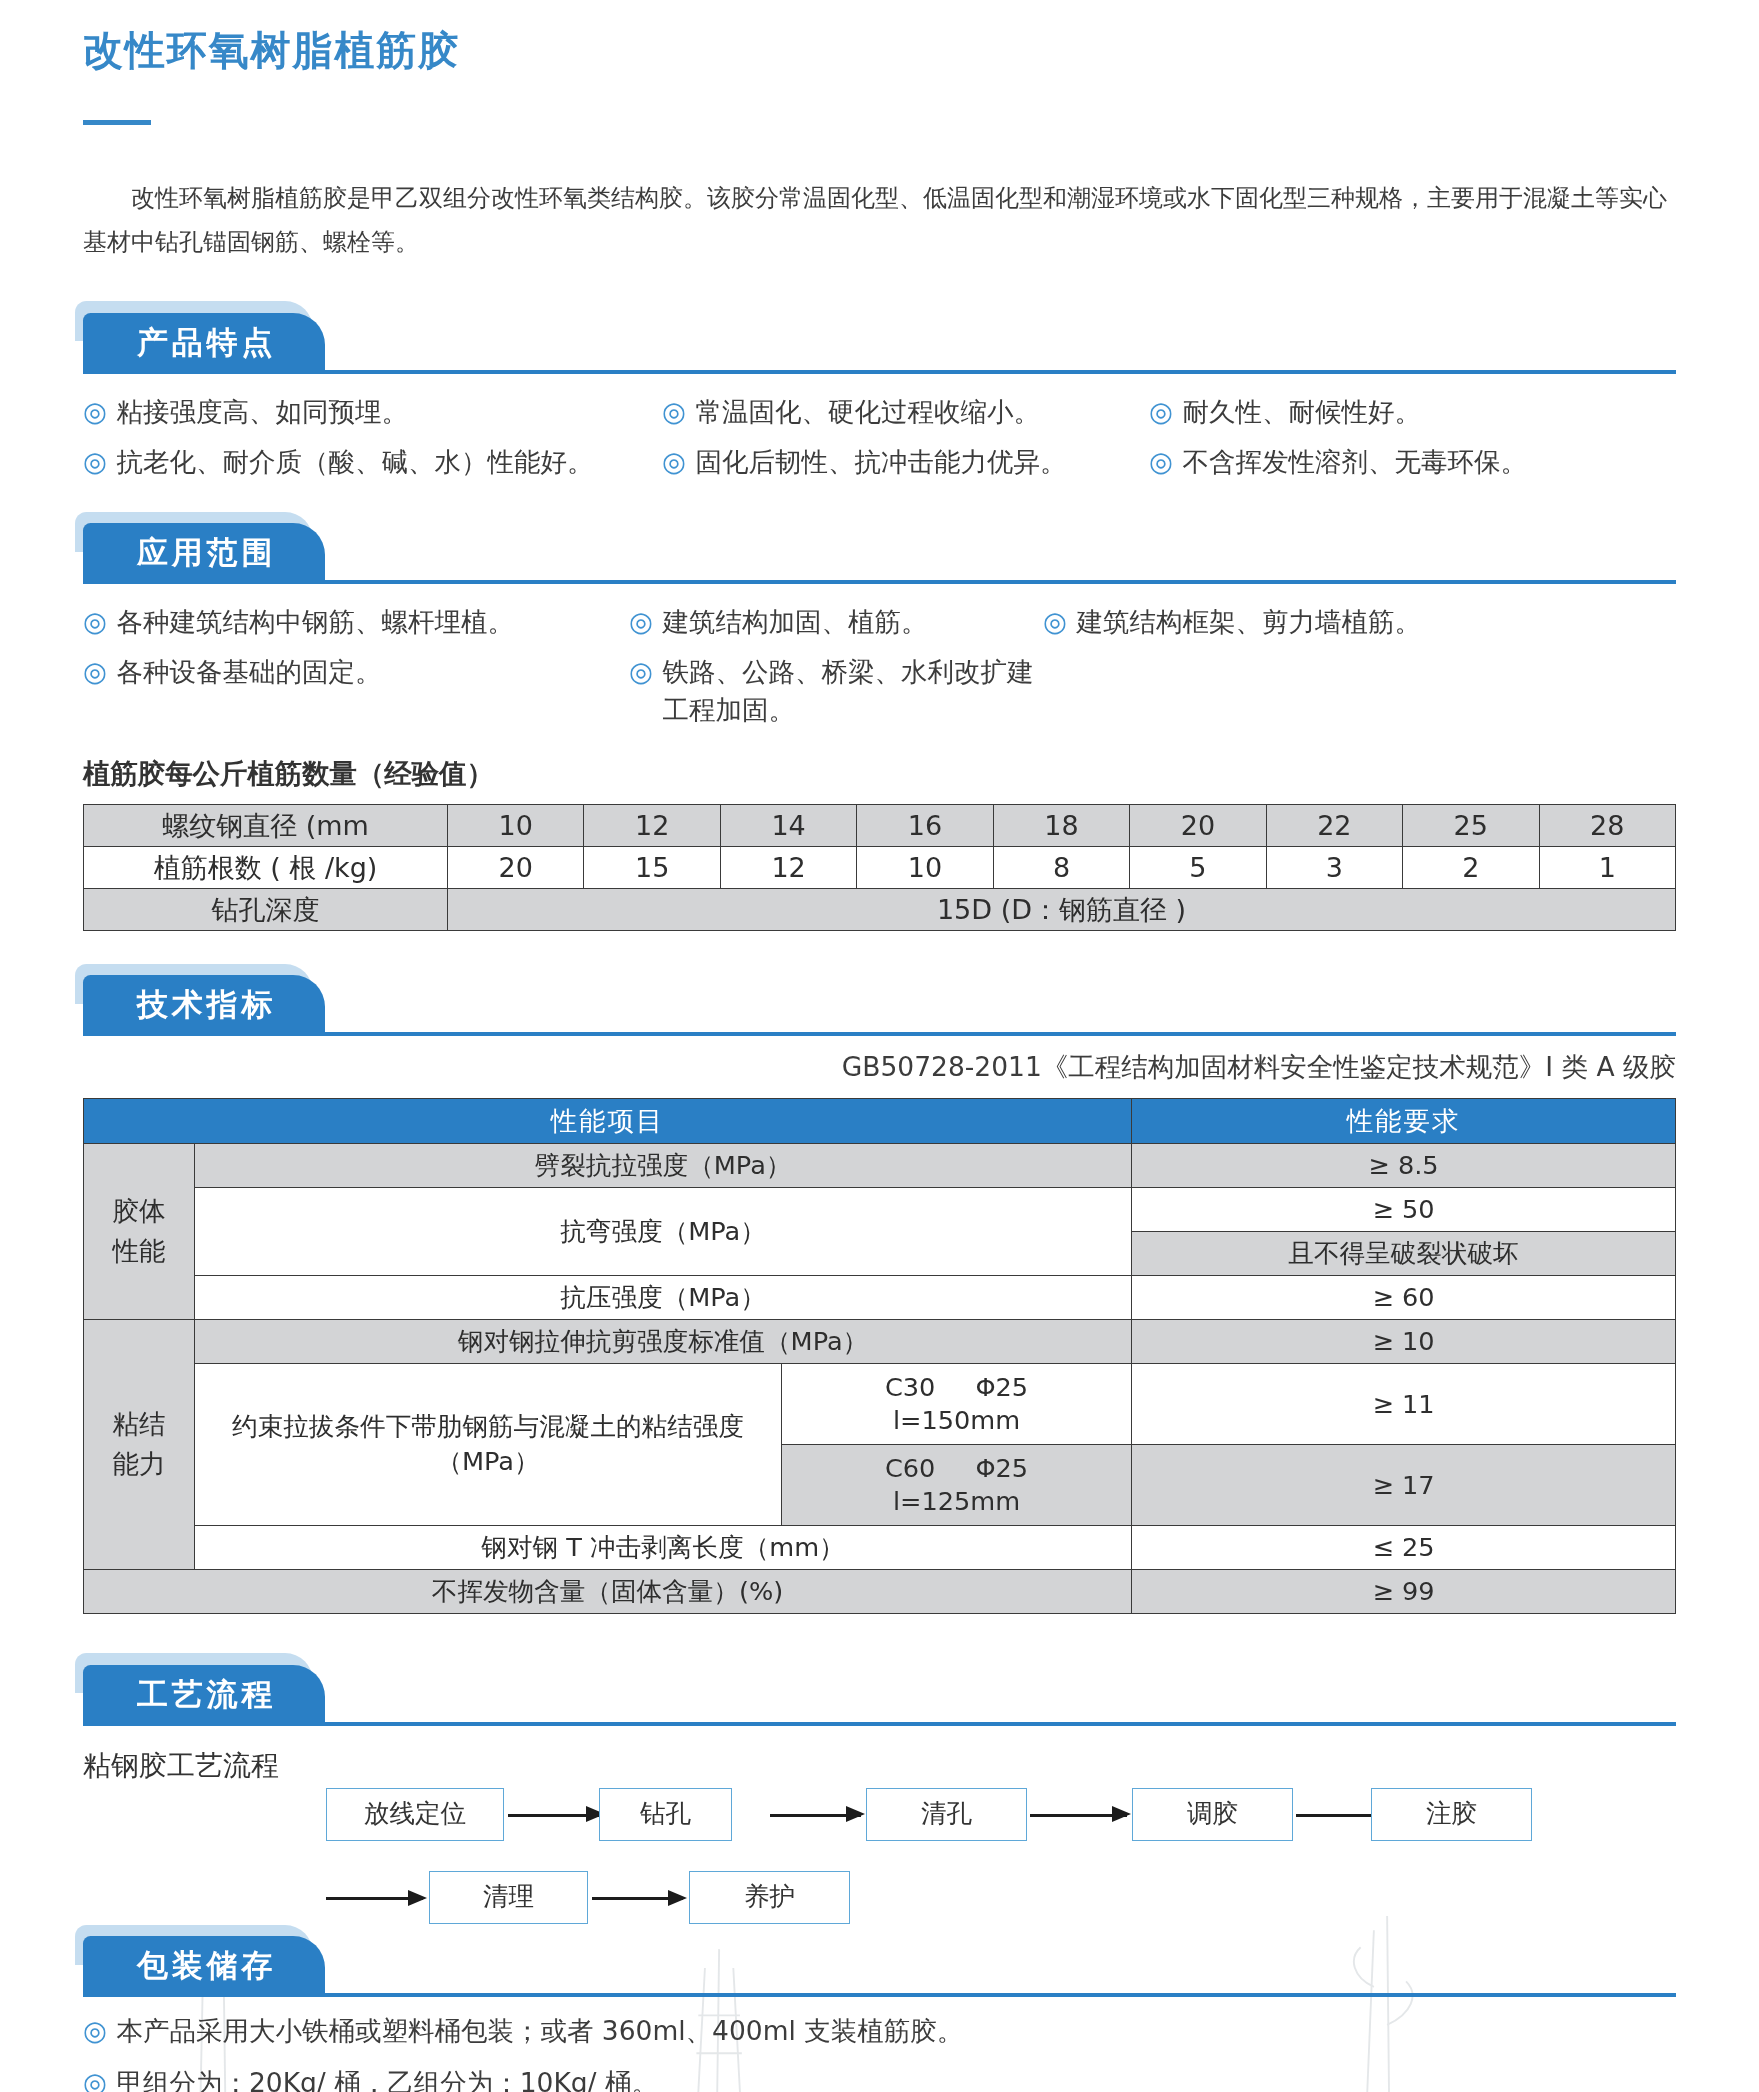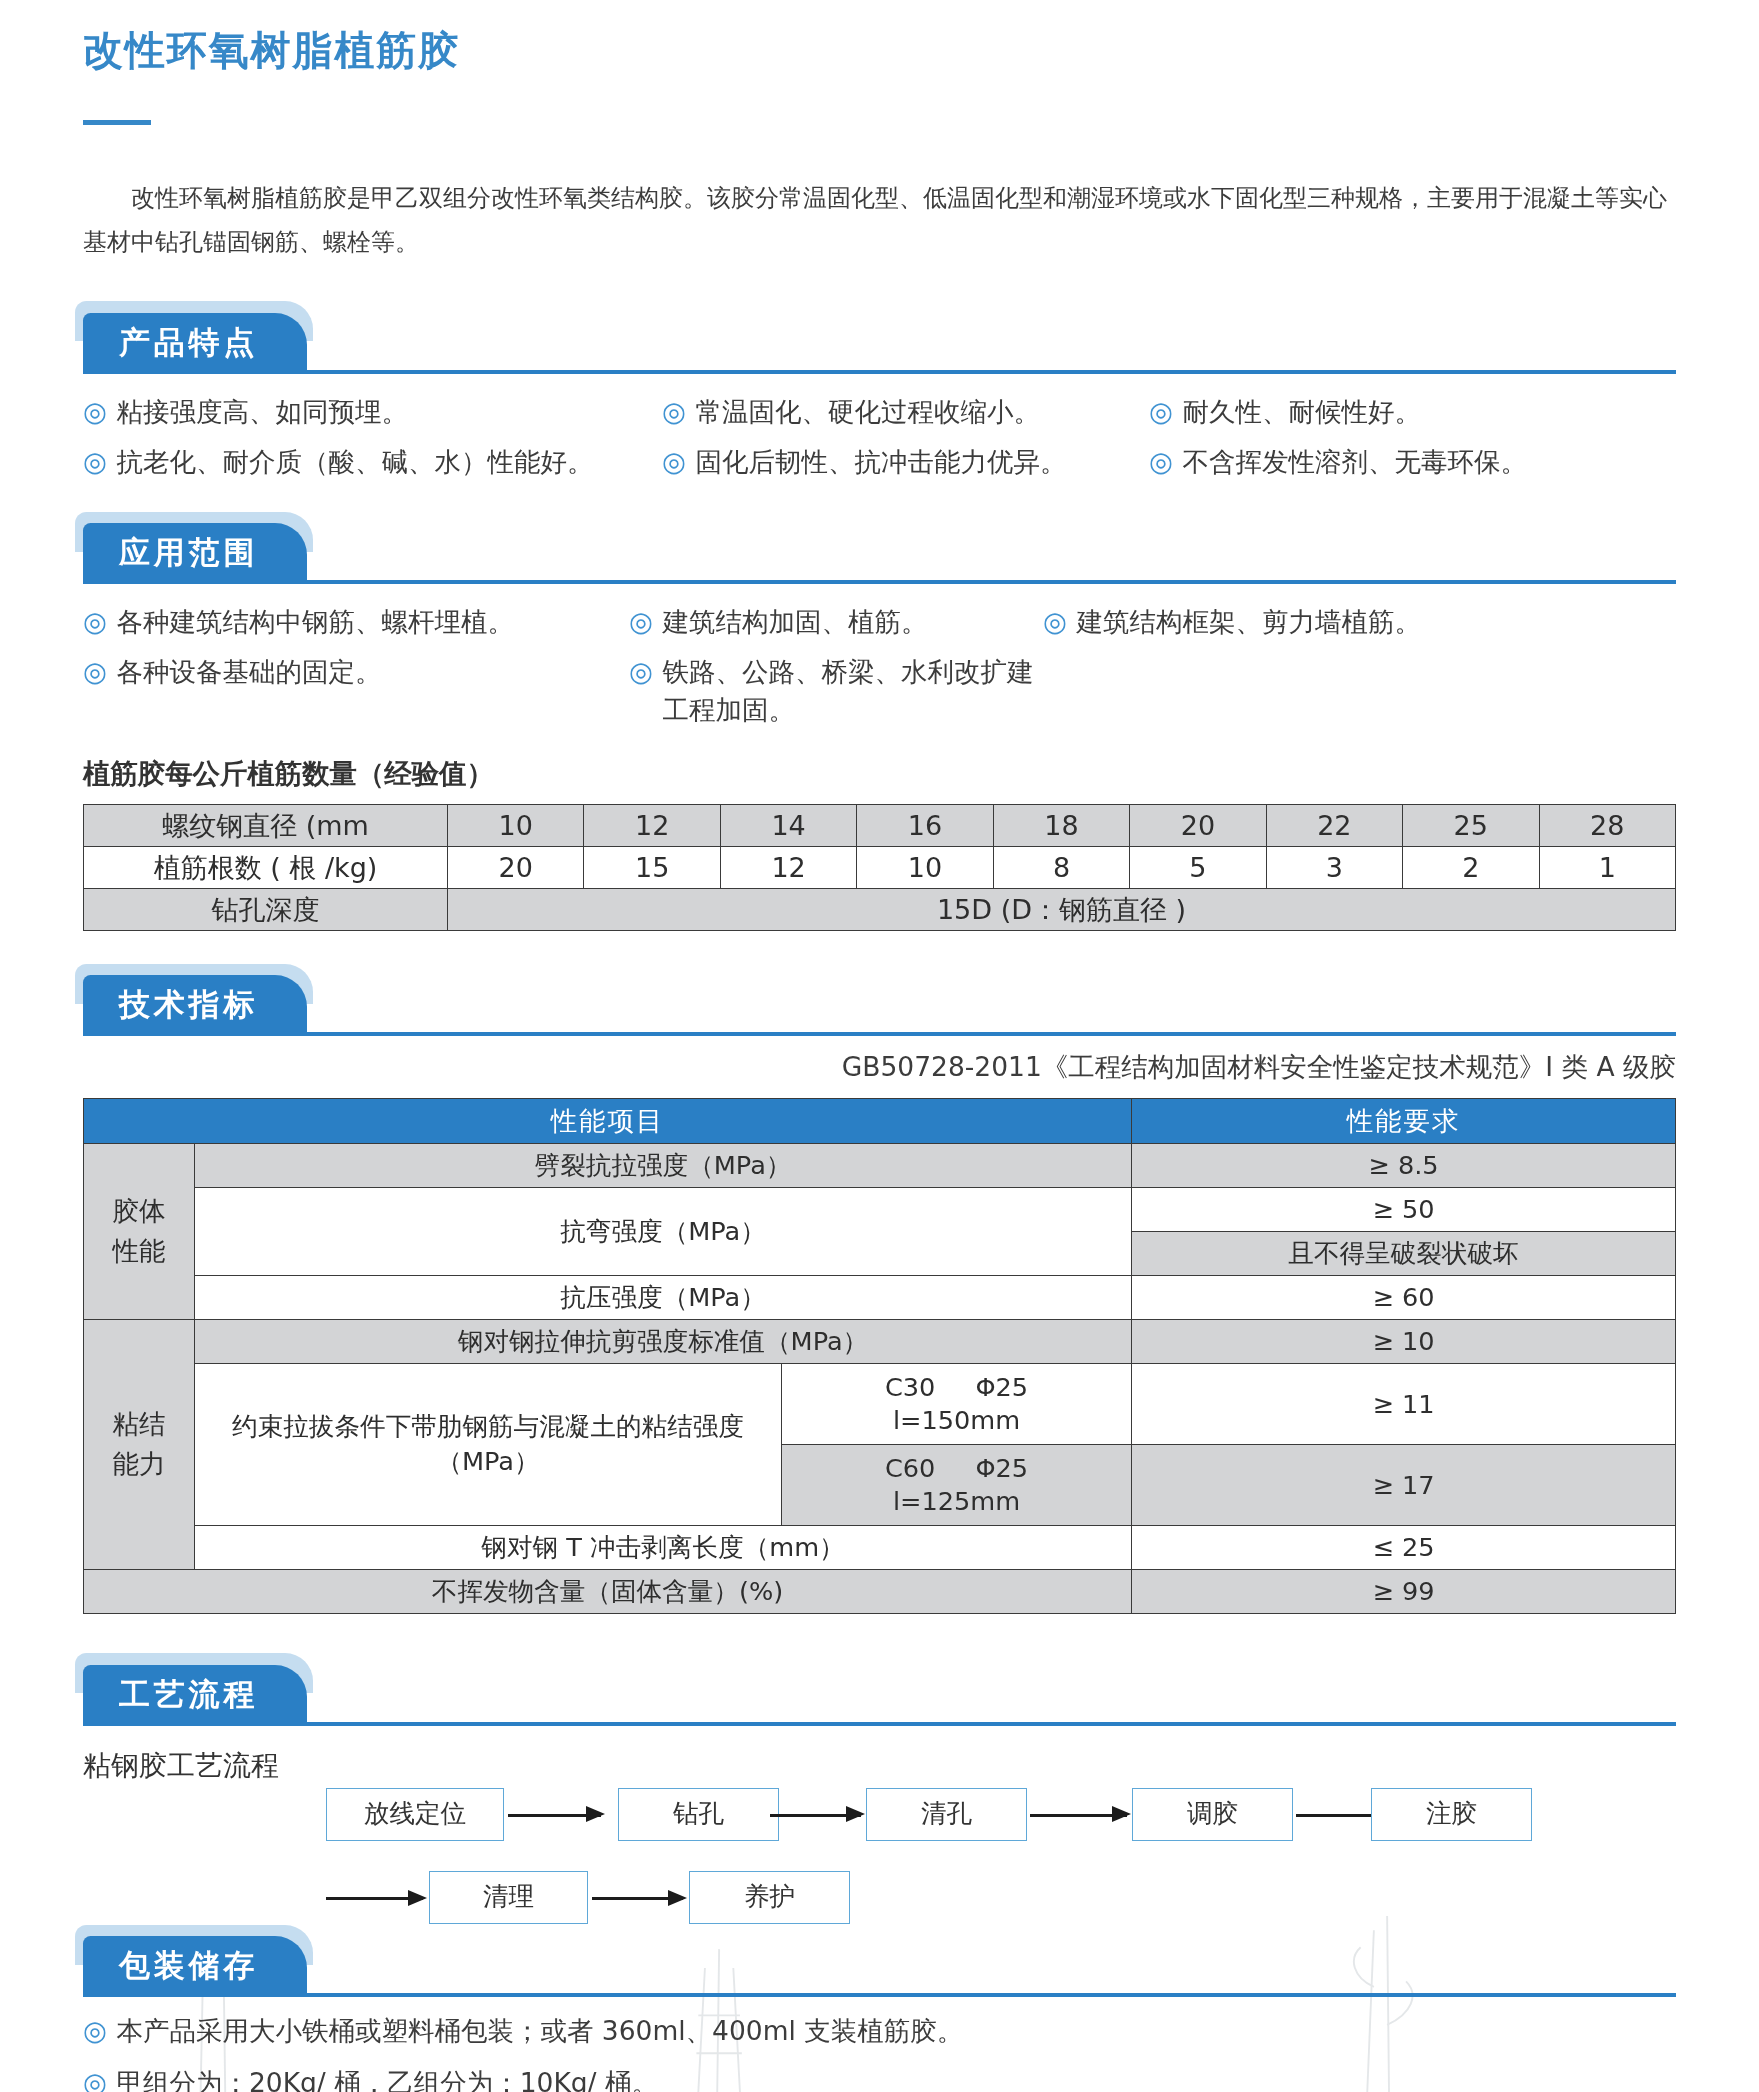--- a/index.html
+++ b/index.html
@@ -19,21 +19,21 @@
   .intro { margin-top:51px; font-size:24px; line-height:44px; text-indent:2em; color:#3c3c3c; }
 
   
   .sec-head { position:relative; border-bottom:4.7px solid #2a7fc5; height:61px; }
   .sec-head .tab-back {
     position:absolute; left:-7.6px; top:-11.4px; height:40px; width:238px;
     background:#c5ddf0; border-radius:11.4px 28px 0 0;
   }
   .sec-head .tab {
     position:absolute; left:0; top:0; height:61px; line-height:59px;
-    padding:0 49px 0 36px; background:#2a7fc5; color:#ffffff;
+    padding:0 49px 0 54px; background:#2a7fc5; color:#ffffff;
     font-size:31px; font-weight:bold; letter-spacing:3.8px;
     border-radius:7.6px 32px 0 0;
   }
   .m-feat { margin-top:49px; }
   .m-apps { margin-top:42px; }
   .m-tech { margin-top:44px; }
   .m-proc { margin-top:51px; }
   .m-pack { margin-top:3.8px; }
 
   
@@ -283,21 +283,21 @@
     </table>
 
   <div class="sec-head m-proc">
     <div class="tab-back"></div>
     <div class="tab">工艺流程</div>
   </div>
   <div class="flow-title">粘钢胶工艺流程</div>
   <div class="flow">
     <div class="fbox" style="left:243px;width:178px">放线定位</div>
     <div class="arrow" style="left:425px;width:93px"></div>
-    <div class="fbox" style="left:535px;width:161px">钻孔</div>
+    <div class="fbox" style="left:516px;width:133px">钻孔</div>
     <div class="arrow" style="left:687px;width:91px"></div>
     <div class="fbox" style="left:783px;width:161px">清孔</div>
     <div class="arrow" style="left:947px;width:97px"></div>
     <div class="fbox" style="left:1049px;width:161px">调胶</div>
     <div class="arrow" style="left:1213px;width:93px"></div>
     <div class="fbox" style="left:1288px;width:161px">注胶</div>
 
     <div class="arrow r2" style="left:243px;width:97px"></div>
     <div class="fbox r2" style="left:346px;width:159px">清理</div>
     <div class="arrow r2" style="left:509px;width:91px"></div>

